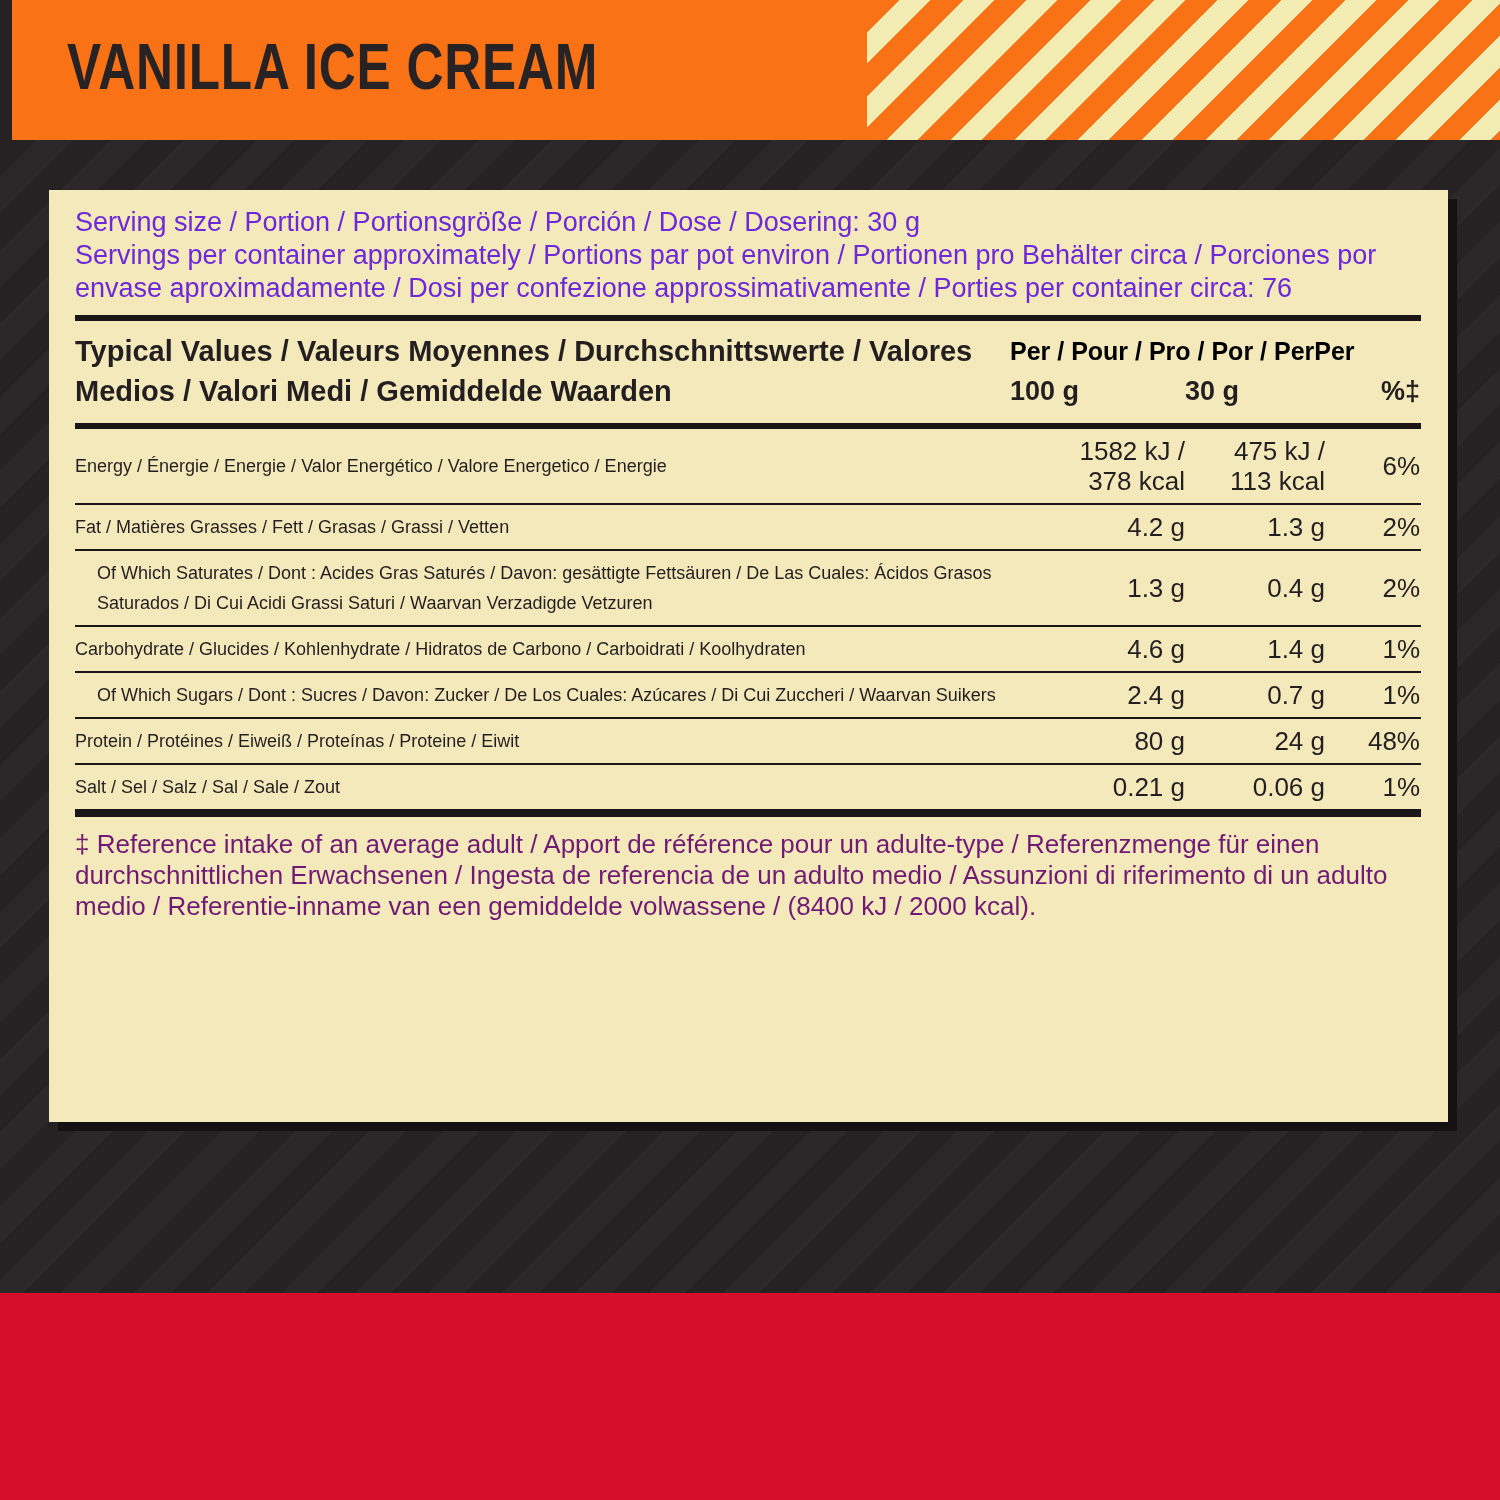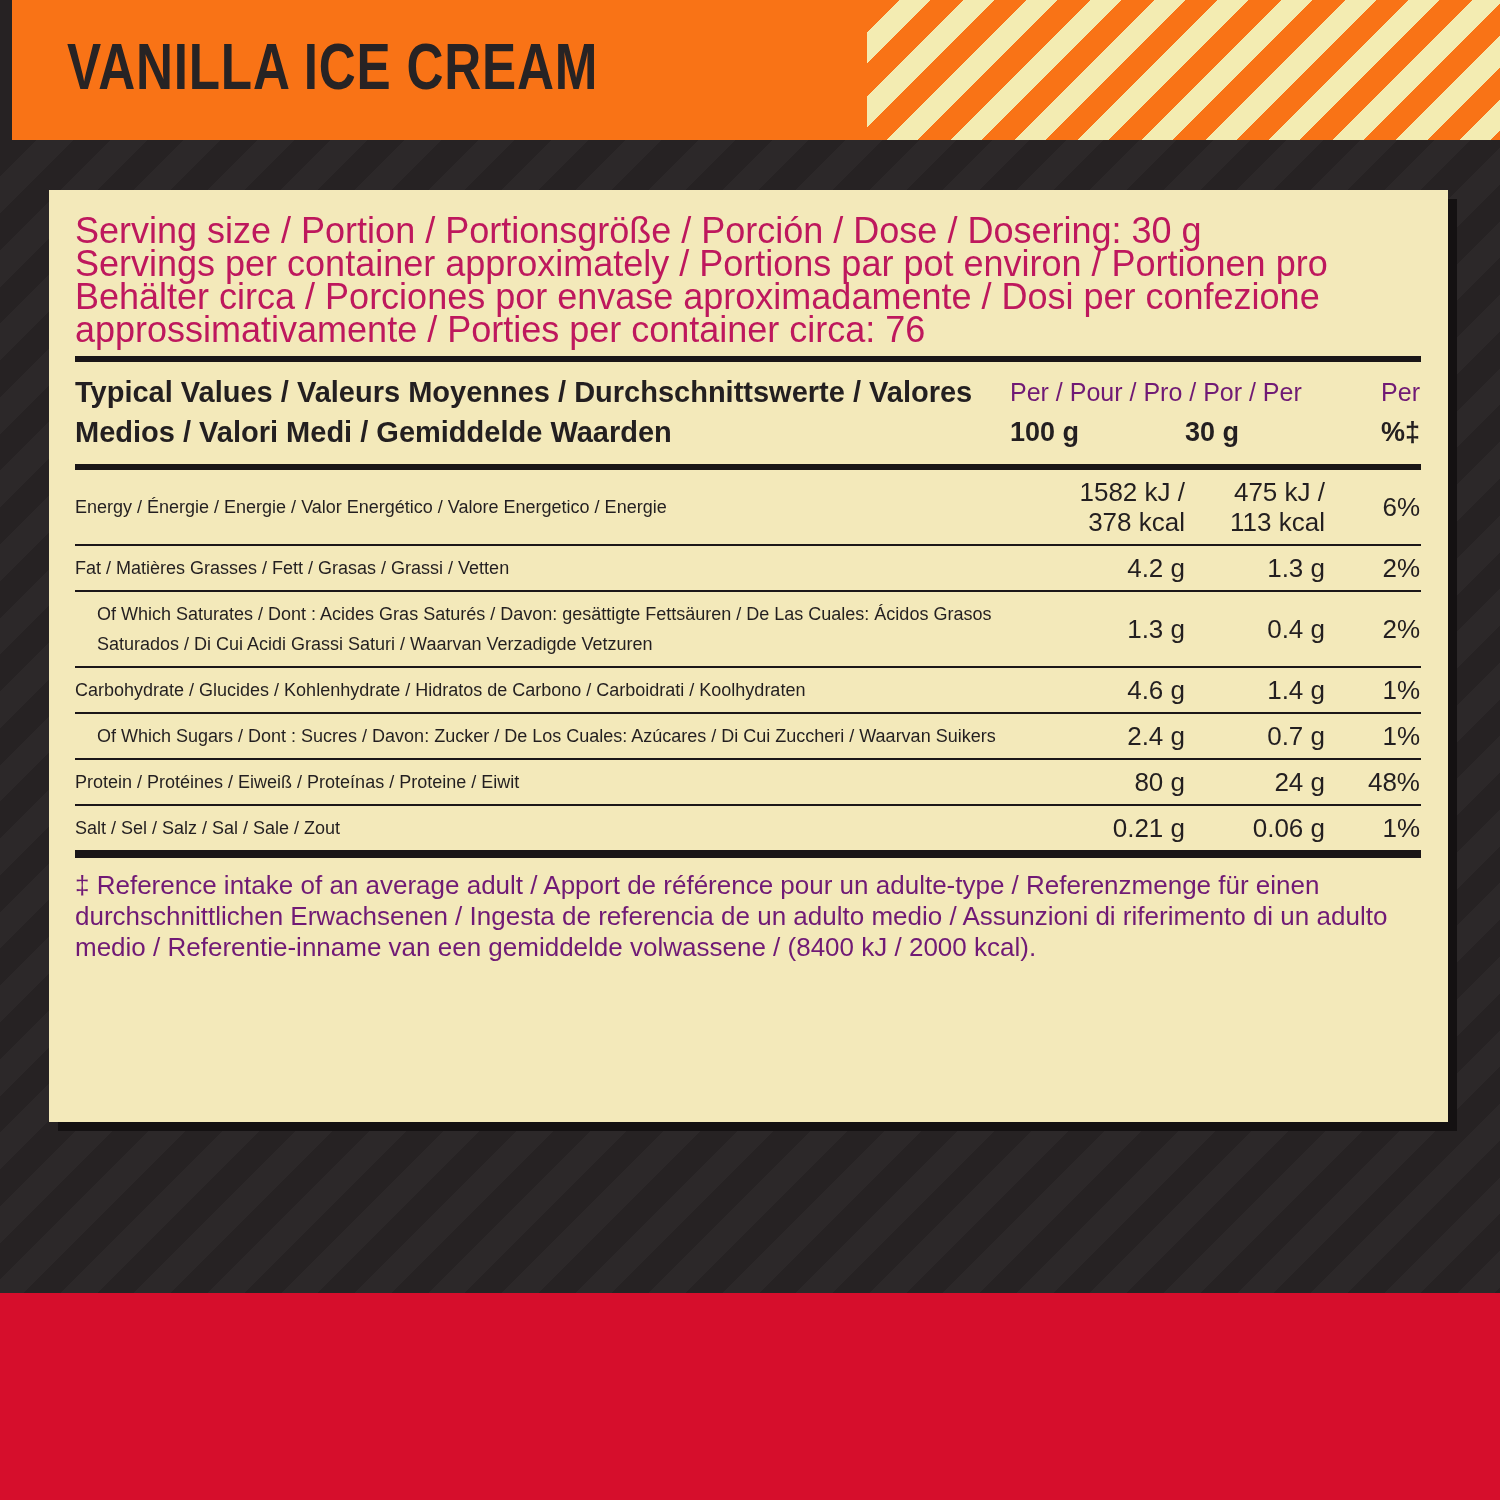--- a/index.html
+++ b/index.html
@@ -46,40 +46,40 @@
     box-sizing:border-box;
     background:#f3e9ba;
     box-shadow:9px 9px 0 #141112;
     padding:16px 27px 14px 26px;
   }
   .panel-heading{margin:8px 0 10px 0;}
   .panel-heading .hline{
     display:block;font-size:32px;line-height:38px;font-weight:700;
     color:#231f20;white-space:nowrap;letter-spacing:-0.2px;
   }
-  .serving-block{font-size:36px;line-height:33px;color:#be185d;margin-bottom:10px;margin-top:8px;}
+  .serving-block{font-size:27px;line-height:33px;color:#6d28d9;margin-bottom:10px;}
   .serving-block div{margin:0;}
   .rule{height:6px;background:#1a1617;}
   .rule-thick{height:8px;background:#1a1617;}
   
   .tbl-grid{
     display:grid;
     grid-template-columns:935px 175px 140px 95px;
     align-items:center;
   }
   .tbl-header{padding:10px 0 12px 0;}
   .hdr-label{
     grid-column:1;grid-row:1 / span 2;
     font-size:29px;line-height:40px;font-weight:700;color:#231f20;
     padding-right:8px;align-self:center;
   }
   .hdr-perline{
     grid-column:2 / span 3;grid-row:1;
-    display:flex;justify-content:space-between;align-items:baseline;
-    font-size:25px;line-height:40px;font-weight:400;color:#701a75;
+    display:flex;align-items:baseline;
+    font-size:25px;line-height:40px;font-weight:700;color:#000000;
     white-space:nowrap;
   }
   .hdr-unit{font-size:27px;line-height:40px;font-weight:700;color:#231f20;}
   .hdr-100{grid-column:2;grid-row:2;}
   .hdr-30{grid-column:3;grid-row:2;}
   .hdr-pct{grid-column:4;grid-row:2;text-align:right;}
   
   .tbl-row{
     border-bottom:2px solid #1b1718;
     padding:7px 0;

